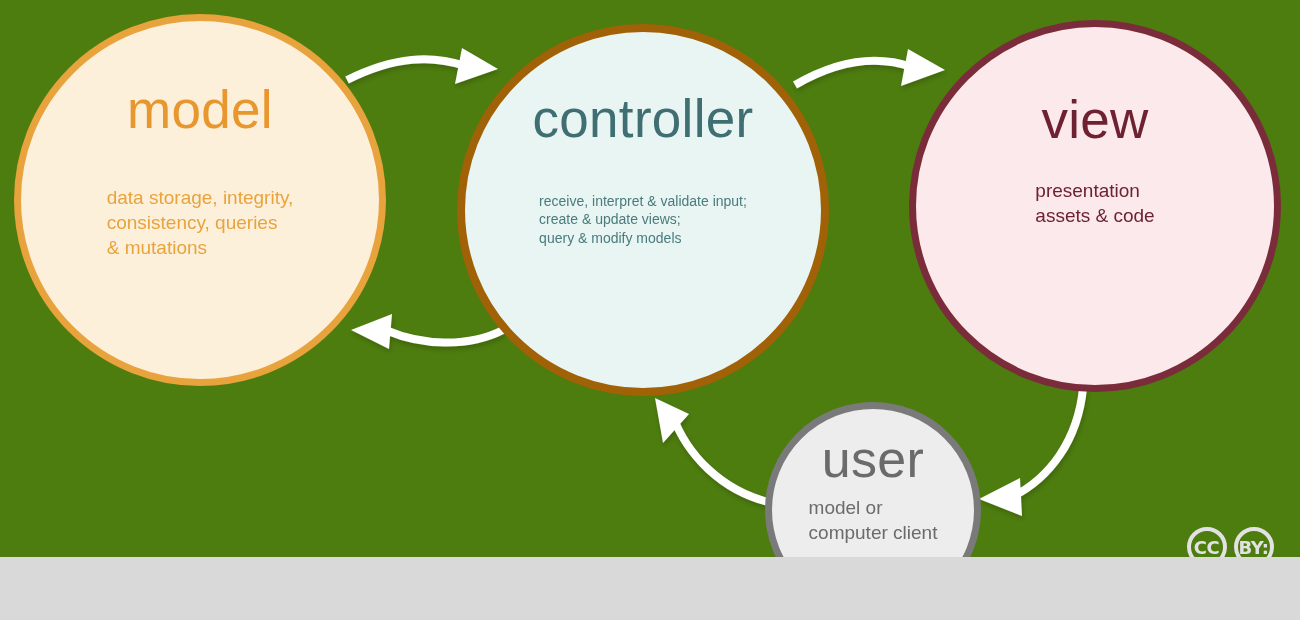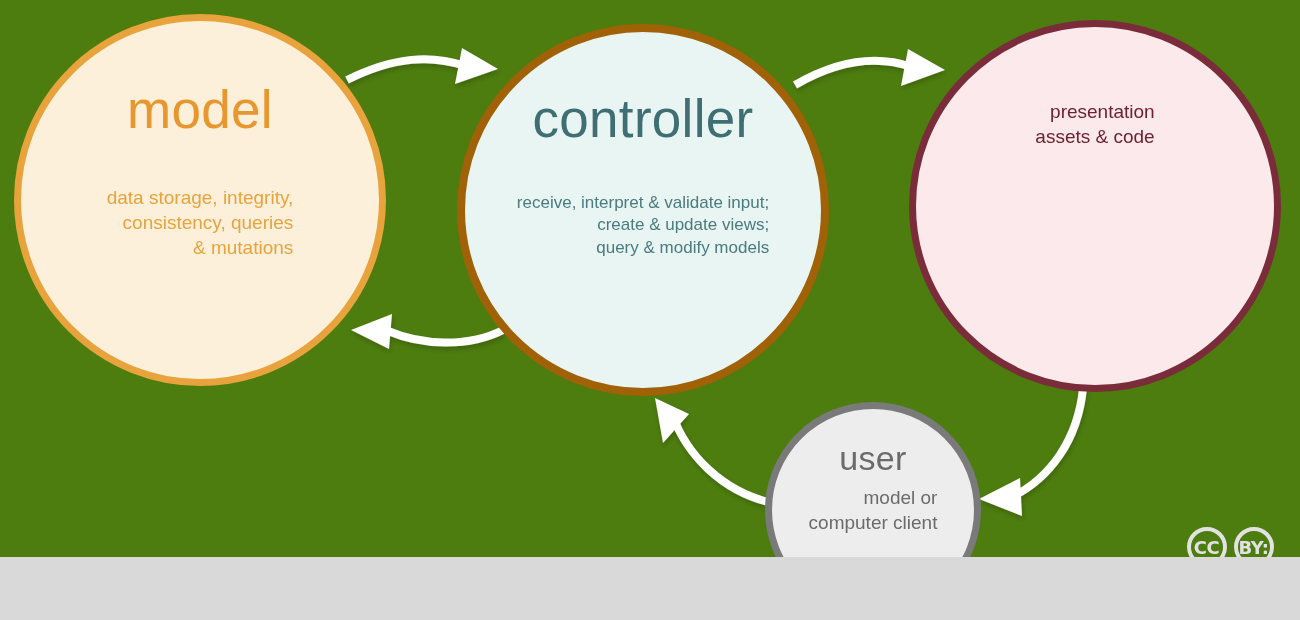--- a/index.html
+++ b/index.html
@@ -27,21 +27,21 @@
     align-items: center;
     z-index: 3;
   }
   .node .title {
     font-weight: 400;
     line-height: 1;
     letter-spacing: 0.3px;
     white-space: nowrap;
   }
   .node .desc {
-    text-align: right;
+    text-align: left;
     line-height: 1.32;
     white-space: pre-line;
   }
 
   
   #node-model {
     left: 14px;  top: 14px;
     width: 372px; height: 372px;
     background: #fdf0db;
     border: 7px solid #e8a33d;
@@ -64,54 +64,54 @@
     background: #e8f5f2;
     border: 8px solid #a16207;
   }
   #node-controller .title {
     color: #3f6f73;
     font-size: 53px;
     margin-top: 60px;
   }
   #node-controller .desc {
     color: #4a7b7e;
-    font-size: 17px;
+    font-size: 14px;
     margin-top: 47px;
   }
 
   
   #node-view {
     left: 909px; top: 20px;
     width: 372px; height: 372px;
     background: #fbe9eb;
     border: 7px solid #7b2c3b;
   }
   #node-view .title {
     color: #6e2231;
     font-size: 53px;
     margin-top: 66px;
   }
   #node-view .desc {
     color: #6e2231;
     font-size: 19px;
-    margin-top: 72px;
+    margin-top: 32px;
   }
 
   
   #node-user {
     left: 765px; top: 402px;
     width: 216px; height: 216px;
     background: #ededed;
     border: 7px solid #7a7a7a;
     z-index: 4;
   }
   #node-user .title {
     color: #6b6b6b;
-    font-size: 34px;
-    margin-top: 32px;
+    font-size: 52px;
+    margin-top: 24px;
   }
   #node-user .desc {
     color: #6b6b6b;
     font-size: 19px;
     margin-top: 10px;
   }
 
   
   #arrows {
     position: absolute;
@@ -215,20 +215,21 @@
   </div>
 
   <div class="node" id="node-controller">
     <div class="title">controller</div>
     <div class="desc">receive, interpret &amp; validate input;
 create &amp; update views;
 query &amp; modify models</div>
   </div>
 
   <div class="node" id="node-view">
+    <div class="title">view</div>
     <div class="desc">presentation
 assets &amp; code</div>
   </div>
 
   <div class="node" id="node-user">
     <div class="title">user</div>
     <div class="desc">model or
 computer client</div>
   </div>
 

